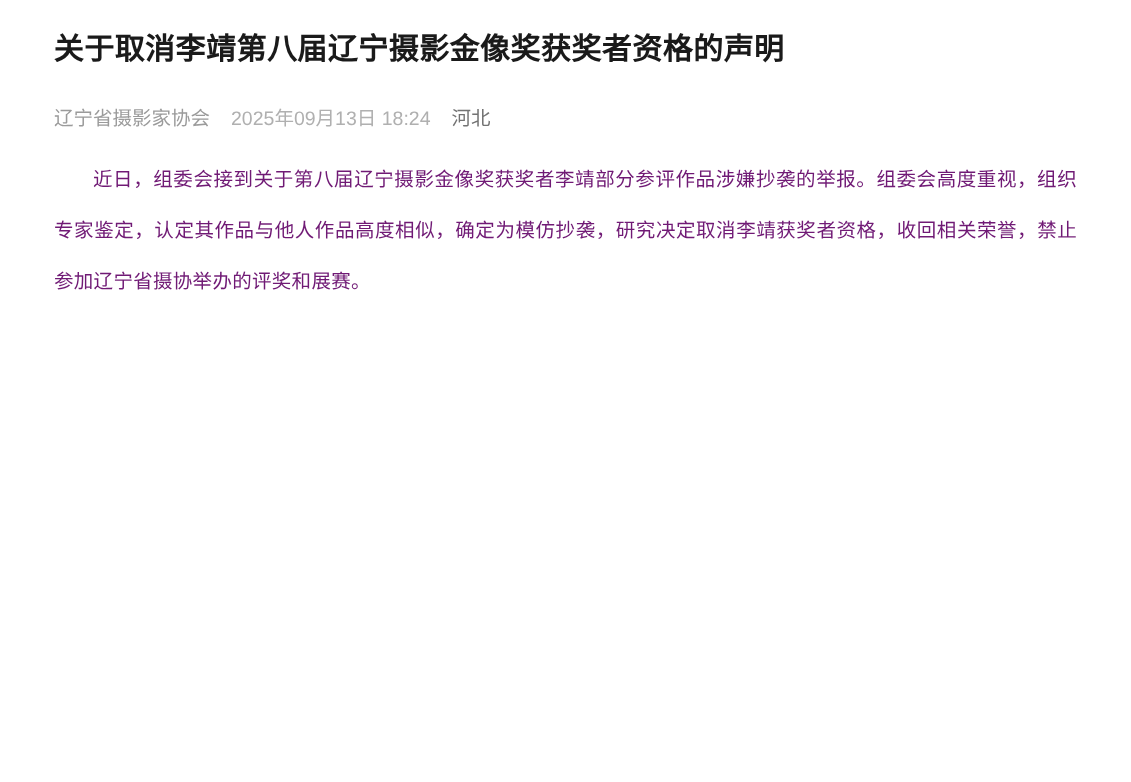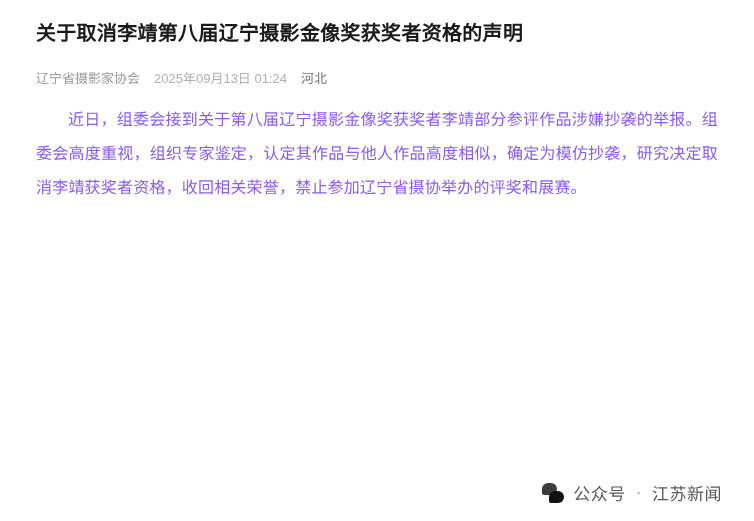--- a/index.html
+++ b/index.html
@@ -42,23 +42,23 @@
     color: #9b9b9b;
   }
   .meta-time {
     color: #b0b0b0;
   }
   .meta-region {
     color: #737373;
   }
   .body-text p {
     margin: 12px 0 22px 0;
-    font-size: 16px;
+    font-size: 13px;
     line-height: 34px;
-    color: #8b5cf6;
+    color: #701a75;
     text-indent: 2em;
     letter-spacing: 0.2px;
     text-align: justify;
   }
   .signoff {
     margin-top: 44px;
     font-size: 16.5px;
     line-height: 38px;
     color: #2b2b2b;
     text-align: center;
@@ -108,32 +108,23 @@
 </style>
 </head>
 <body>
 
 <div class="page">
 
   <h1 class="article-title">关于取消李靖第八届辽宁摄影金像奖获奖者资格的声明</h1>
 
   <div class="meta-row">
     <span class="meta-source">辽宁省摄影家协会</span>
-    <span class="meta-time">2025年09月13日 01:24</span>
+    <span class="meta-time">2025年09月13日 18:24</span>
     <span class="meta-region">河北</span>
   </div>
 
   <div class="body-text">
     <p>近日，组委会接到关于第八届辽宁摄影金像奖获奖者李靖部分参评作品涉嫌抄袭的举报。组委会高度重视，组织专家鉴定，认定其作品与他人作品高度相似，确定为模仿抄袭，研究决定取消李靖获奖者资格，收回相关荣誉，禁止参加辽宁省摄协举办的评奖和展赛。</p>
   </div>
 
 
-  <div class="watermark">
-    <span class="wm-icon">
-      <span class="b1"></span>
-      <span class="b2"></span>
-    </span>
-    <span class="wm-text">公众号</span>
-    <span class="wm-sep">·</span>
-    <span class="wm-text">江苏新闻</span>
-  </div>
 
 </div>
 
 </body></html>

